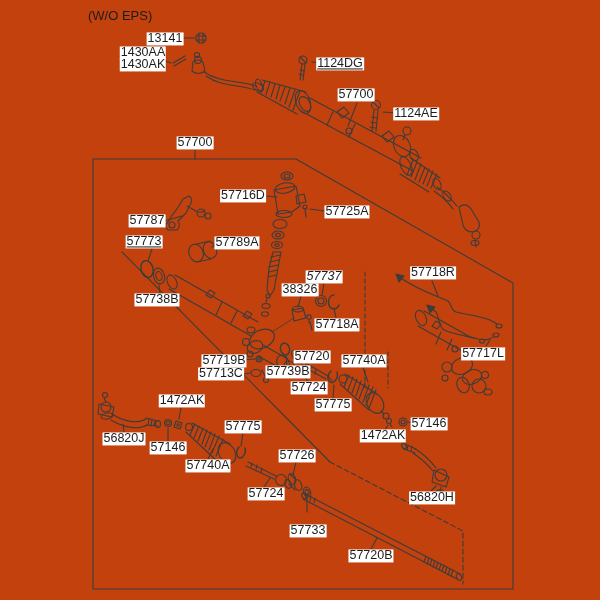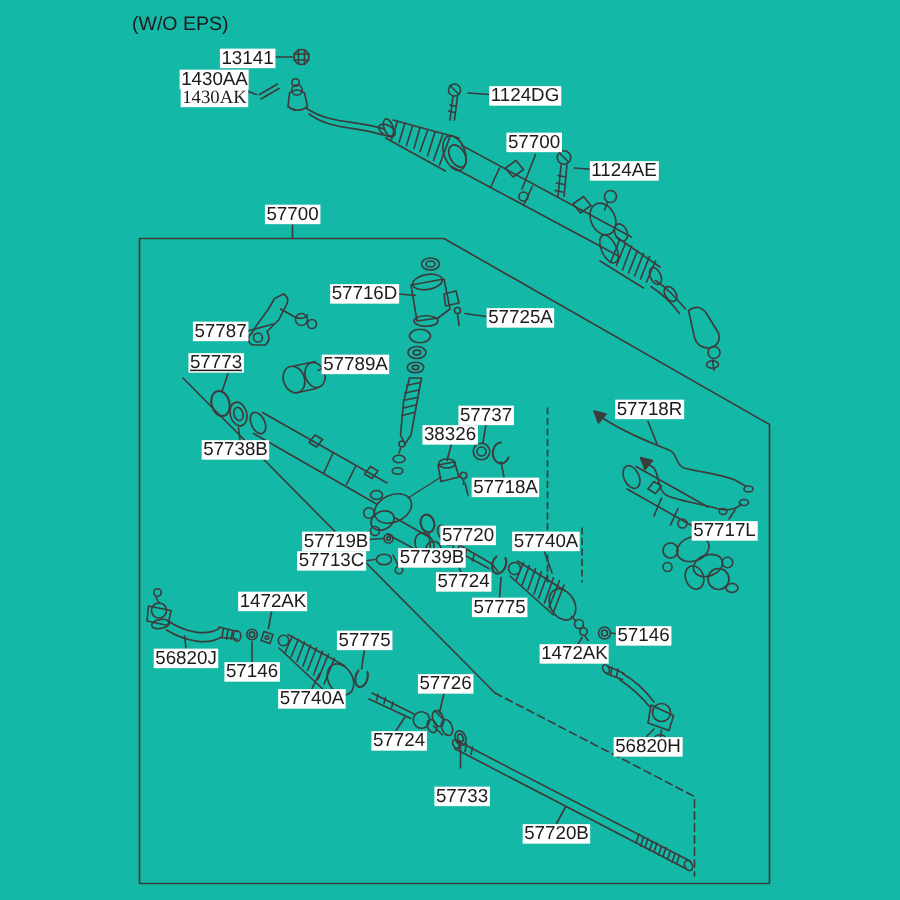--- a/index.html
+++ b/index.html
@@ -1,17 +1,17 @@
 <!DOCTYPE html>
 <html><head>
 <meta charset="utf-8">
 <style>
   html,body{margin:0;padding:0;background:#fff;}
   .stage{
-    position:relative;width:600px;height:600px;background:#14b8a6;
+    position:relative;width:600px;height:600px;background:#c2410c;
     font-family:"Liberation Sans", sans-serif;overflow:hidden;
   }
   .stage svg{position:absolute;left:0;top:0;}
   .page-title{
     position:absolute;left:88px;top:8px;
     font-size:13px;color:#1c1c1c;white-space:nowrap;
   }
   .part-label{
     position:absolute;transform:translate(-50%,-50%);
     font-size:12.5px;color:#1c1c1c;white-space:nowrap;letter-spacing:0;
@@ -368,32 +368,32 @@
         <line x1="431" y1="491" x2="436" y2="486"></line>
       </g>
     </g>
   </svg>
 
   <div class="page-title">(W/O EPS)</div>
 
   <div style="position:absolute;left:0;top:0;width:600px;height:490px;">
       <div class="part-label" style="left: 165px; top: 39px;">13141</div>
       <div class="part-label" style="left: 143px; top: 53px;">1430AA</div>
-      <div class="part-label" style="left: 143px; top: 65px; font-family: Liberation Serif, serif;">1430AK</div>
-      <div class="part-label" style="left: 350px; top: 64px;">1124DG</div>
+      <div class="part-label" style="left: 143px; top: 65px;">1430AK</div>
+      <div class="part-label" style="left: 340px; top: 64px; text-decoration: underline;">1124DG</div>
       <div class="part-label" style="left: 356px; top: 95px;">57700</div>
       <div class="part-label" style="left: 416px; top: 114px;">1124AE</div>
       <div class="part-label" style="left: 195px; top: 143px;">57700</div>
       <div class="part-label" style="left: 243px; top: 196px;">57716D</div>
       <div class="part-label" style="left: 347px; top: 212px;">57725A</div>
       <div class="part-label" style="left: 147px; top: 221px;">57787</div>
       <div class="part-label" style="left: 144px; top: 242px; text-decoration: underline;">57773</div>
       <div class="part-label" style="left: 237px; top: 243px;">57789A</div>
       <div class="part-label" style="left: 157px; top: 300px;">57738B</div>
-      <div class="part-label" style="left: 324px; top: 277px;">57737</div>
+      <div class="part-label" style="left: 324px; top: 277px; font-style: italic;">57737</div>
       <div class="part-label" style="left: 300px; top: 290px;">38326</div>
       <div class="part-label" style="left: 337px; top: 325px; text-align: right;">57718A</div>
       <div class="part-label" style="left: 312px; top: 337px; margin-top: 20px;">57720</div>
       <div class="part-label" style="left: 433px; top: 273px;">57718R</div>
       <div class="part-label" style="left: 483px; top: 354px;">57717L</div>
       <div class="part-label" style="left: 224px; top: 361px;">57719B</div>
       <div class="part-label" style="left: 221px; top: 374px;">57713C</div>
       <div class="part-label" style="left: 288px; top: 372px;">57739B</div>
       <div class="part-label" style="left: 309px; top: 388px;">57724</div>
       <div class="part-label" style="left: 364px; top: 361px;">57740A</div>

